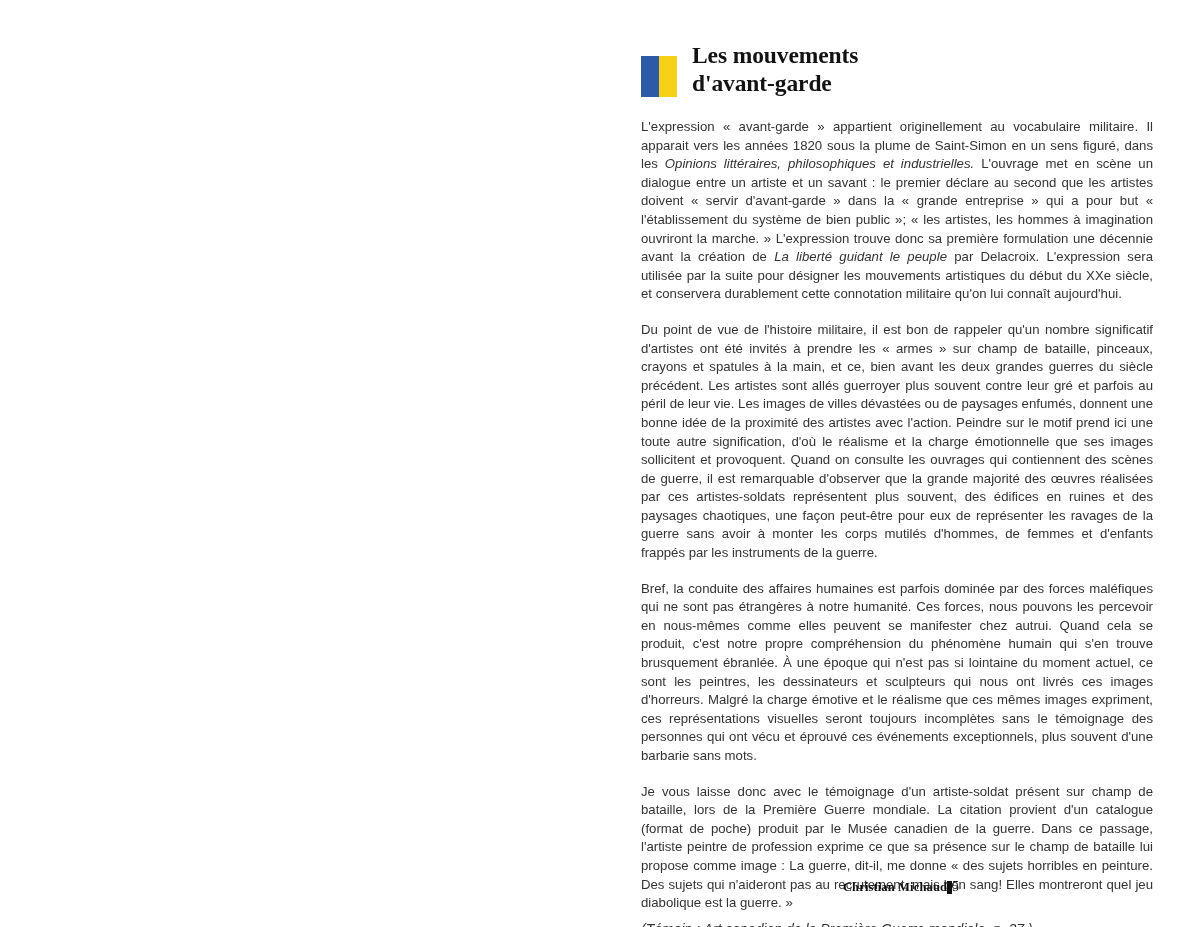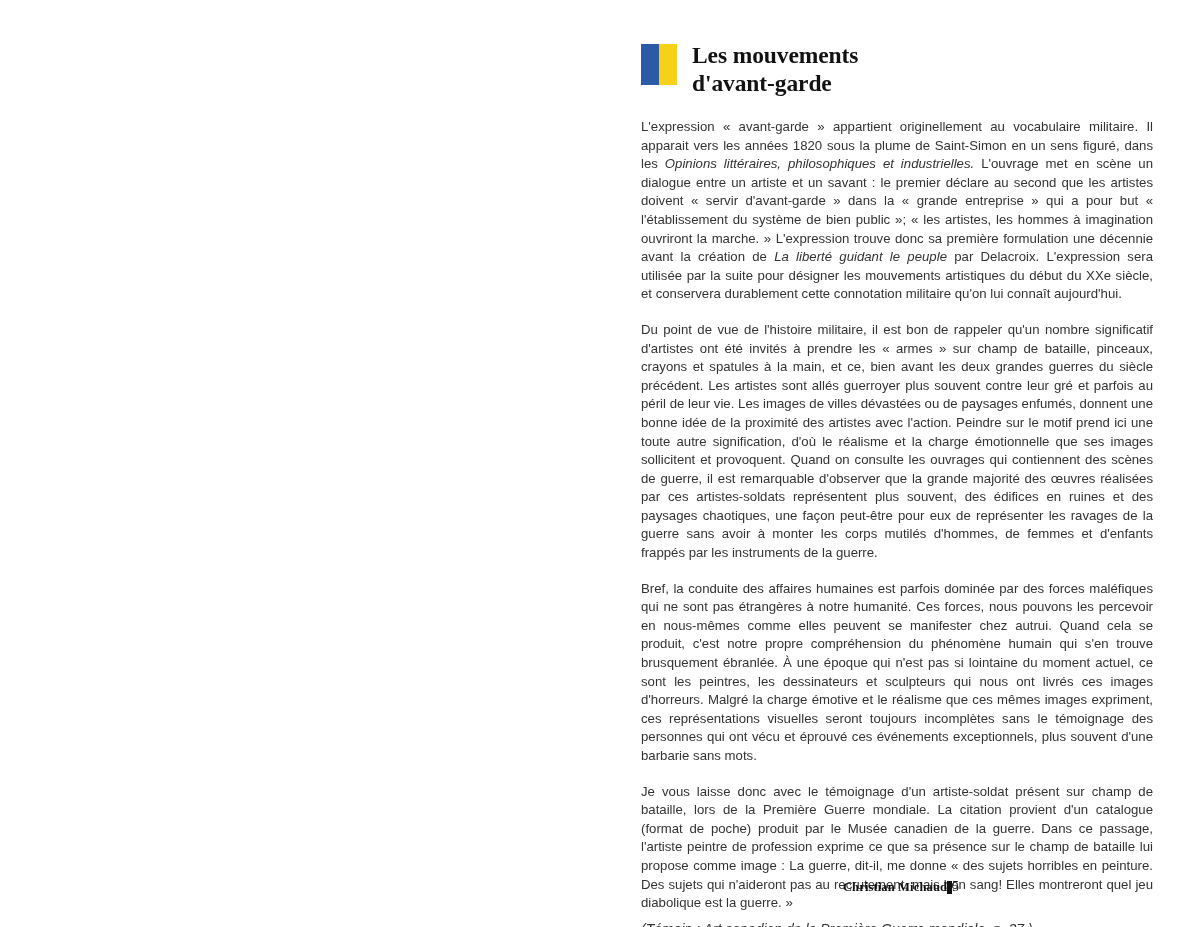--- a/index.html
+++ b/index.html
@@ -29,21 +29,21 @@
     width: 520px;
     height: 927px;
   }
 
   
   .masthead {
     position: absolute;
     left: 0px;
     top: 44px;
     display: flex;
-    align-items: flex-start;
+    align-items: flex-end;
     gap: 15px;
   }
   .flag-mark {
     width: 36px;
     height: 41px;
     display: flex;
     flex: 0 0 auto;
   }
   .flag-blue {
     width: 50%;

